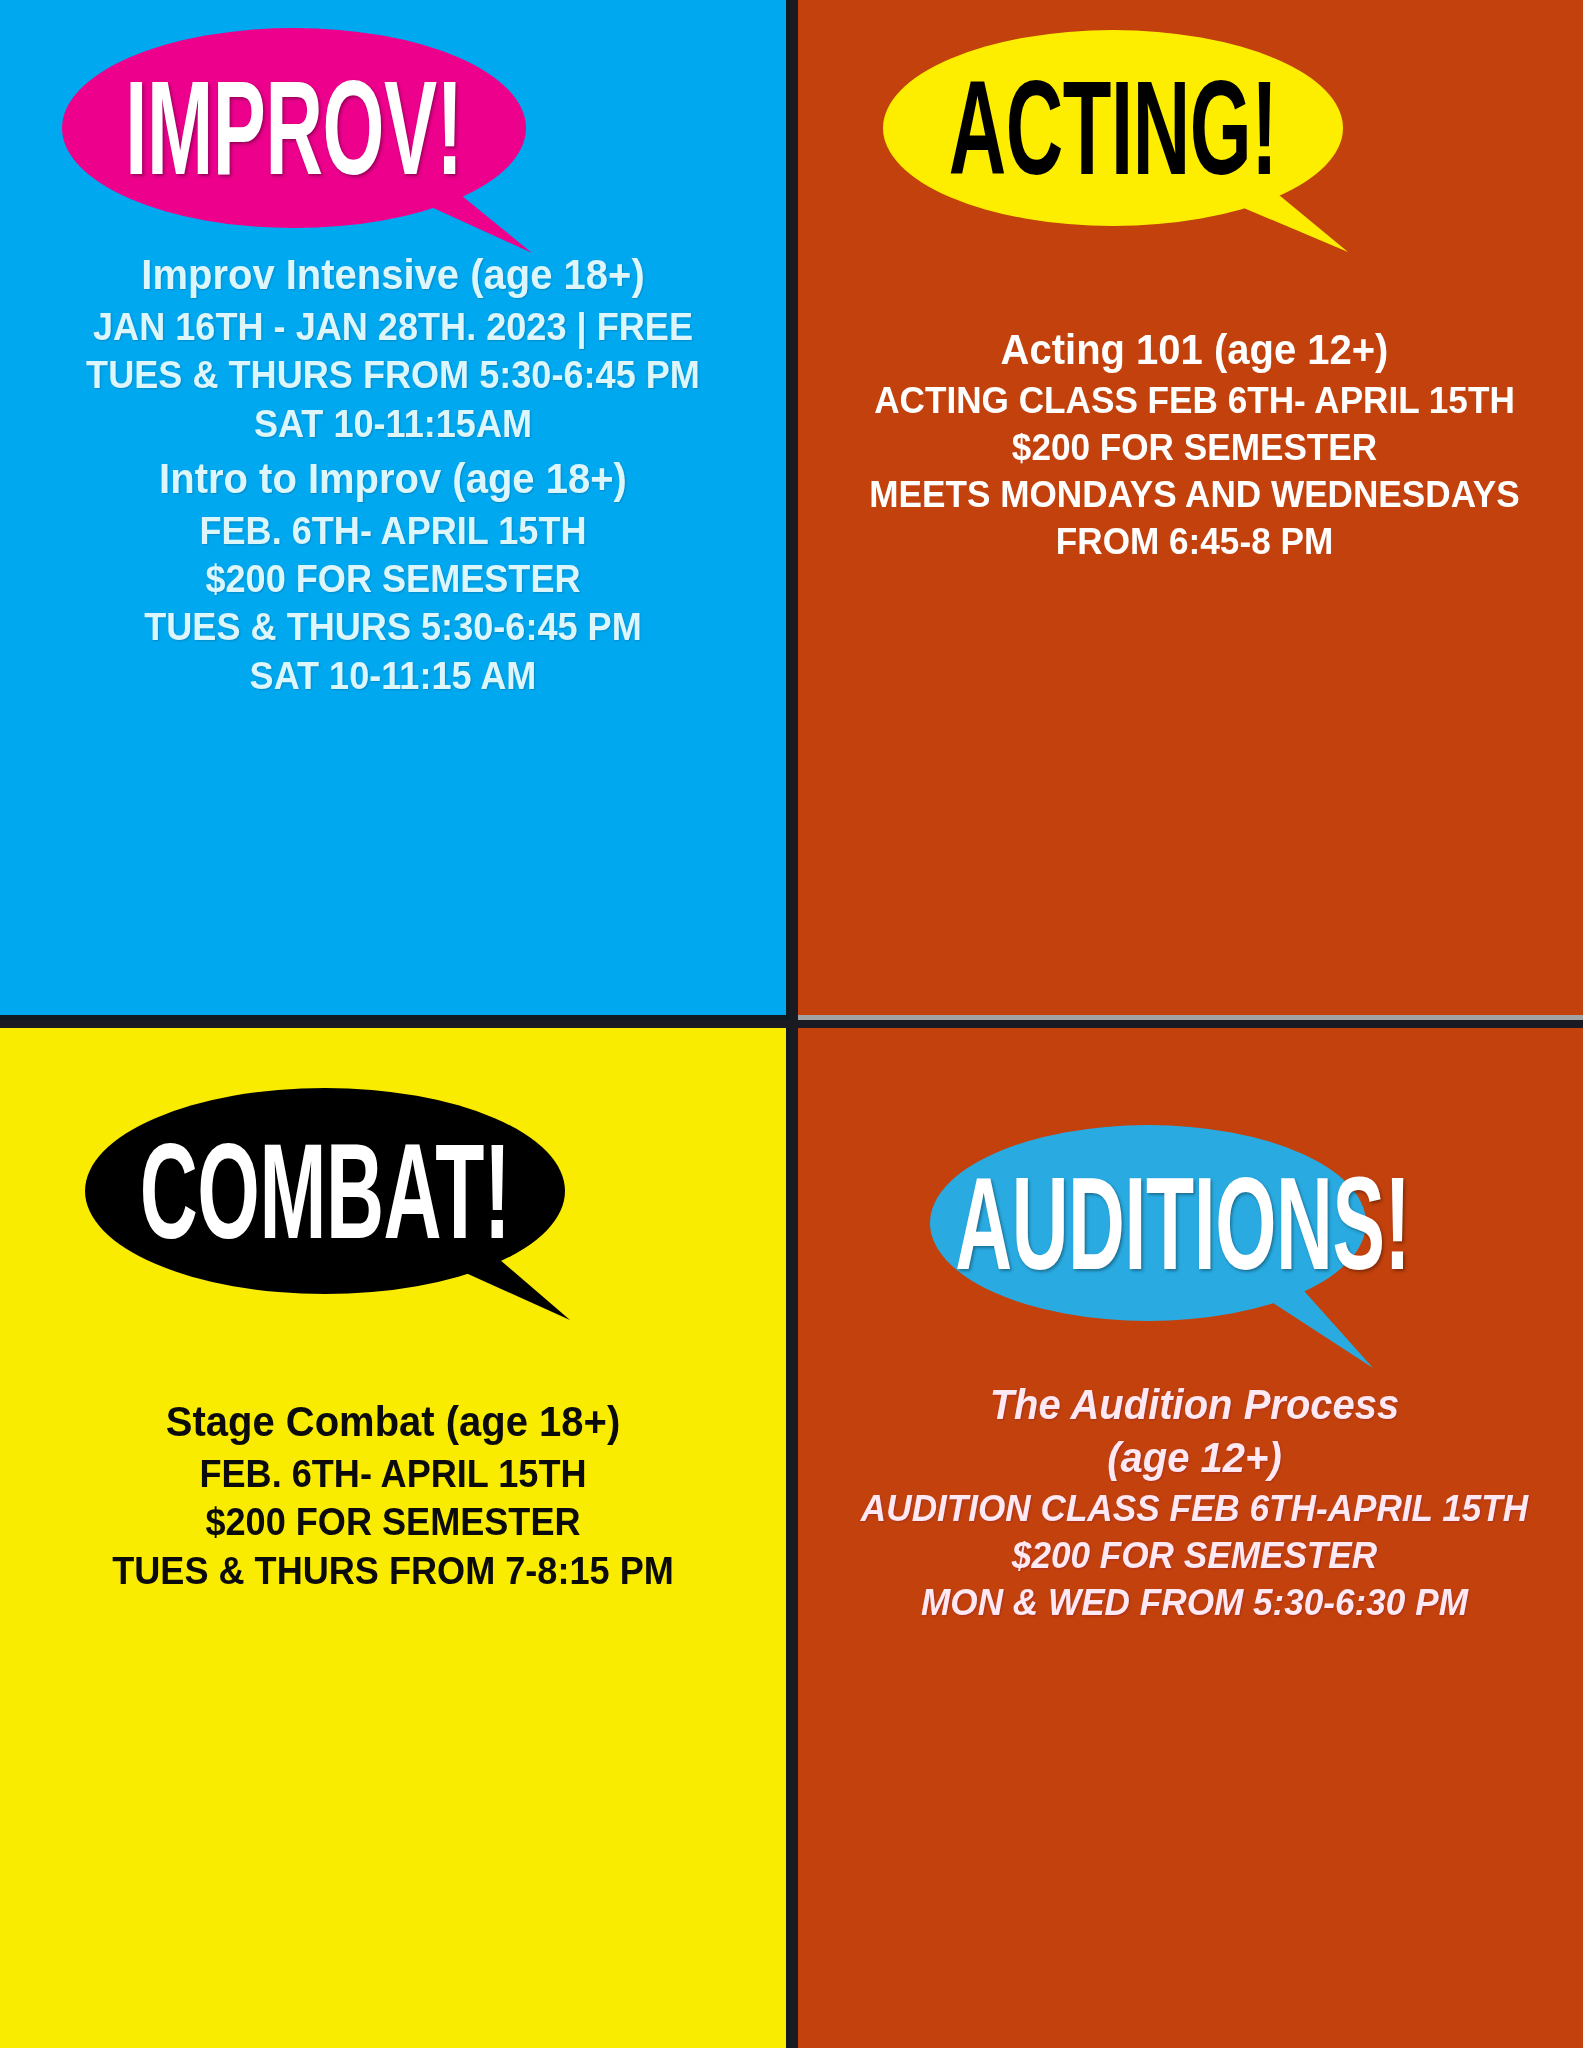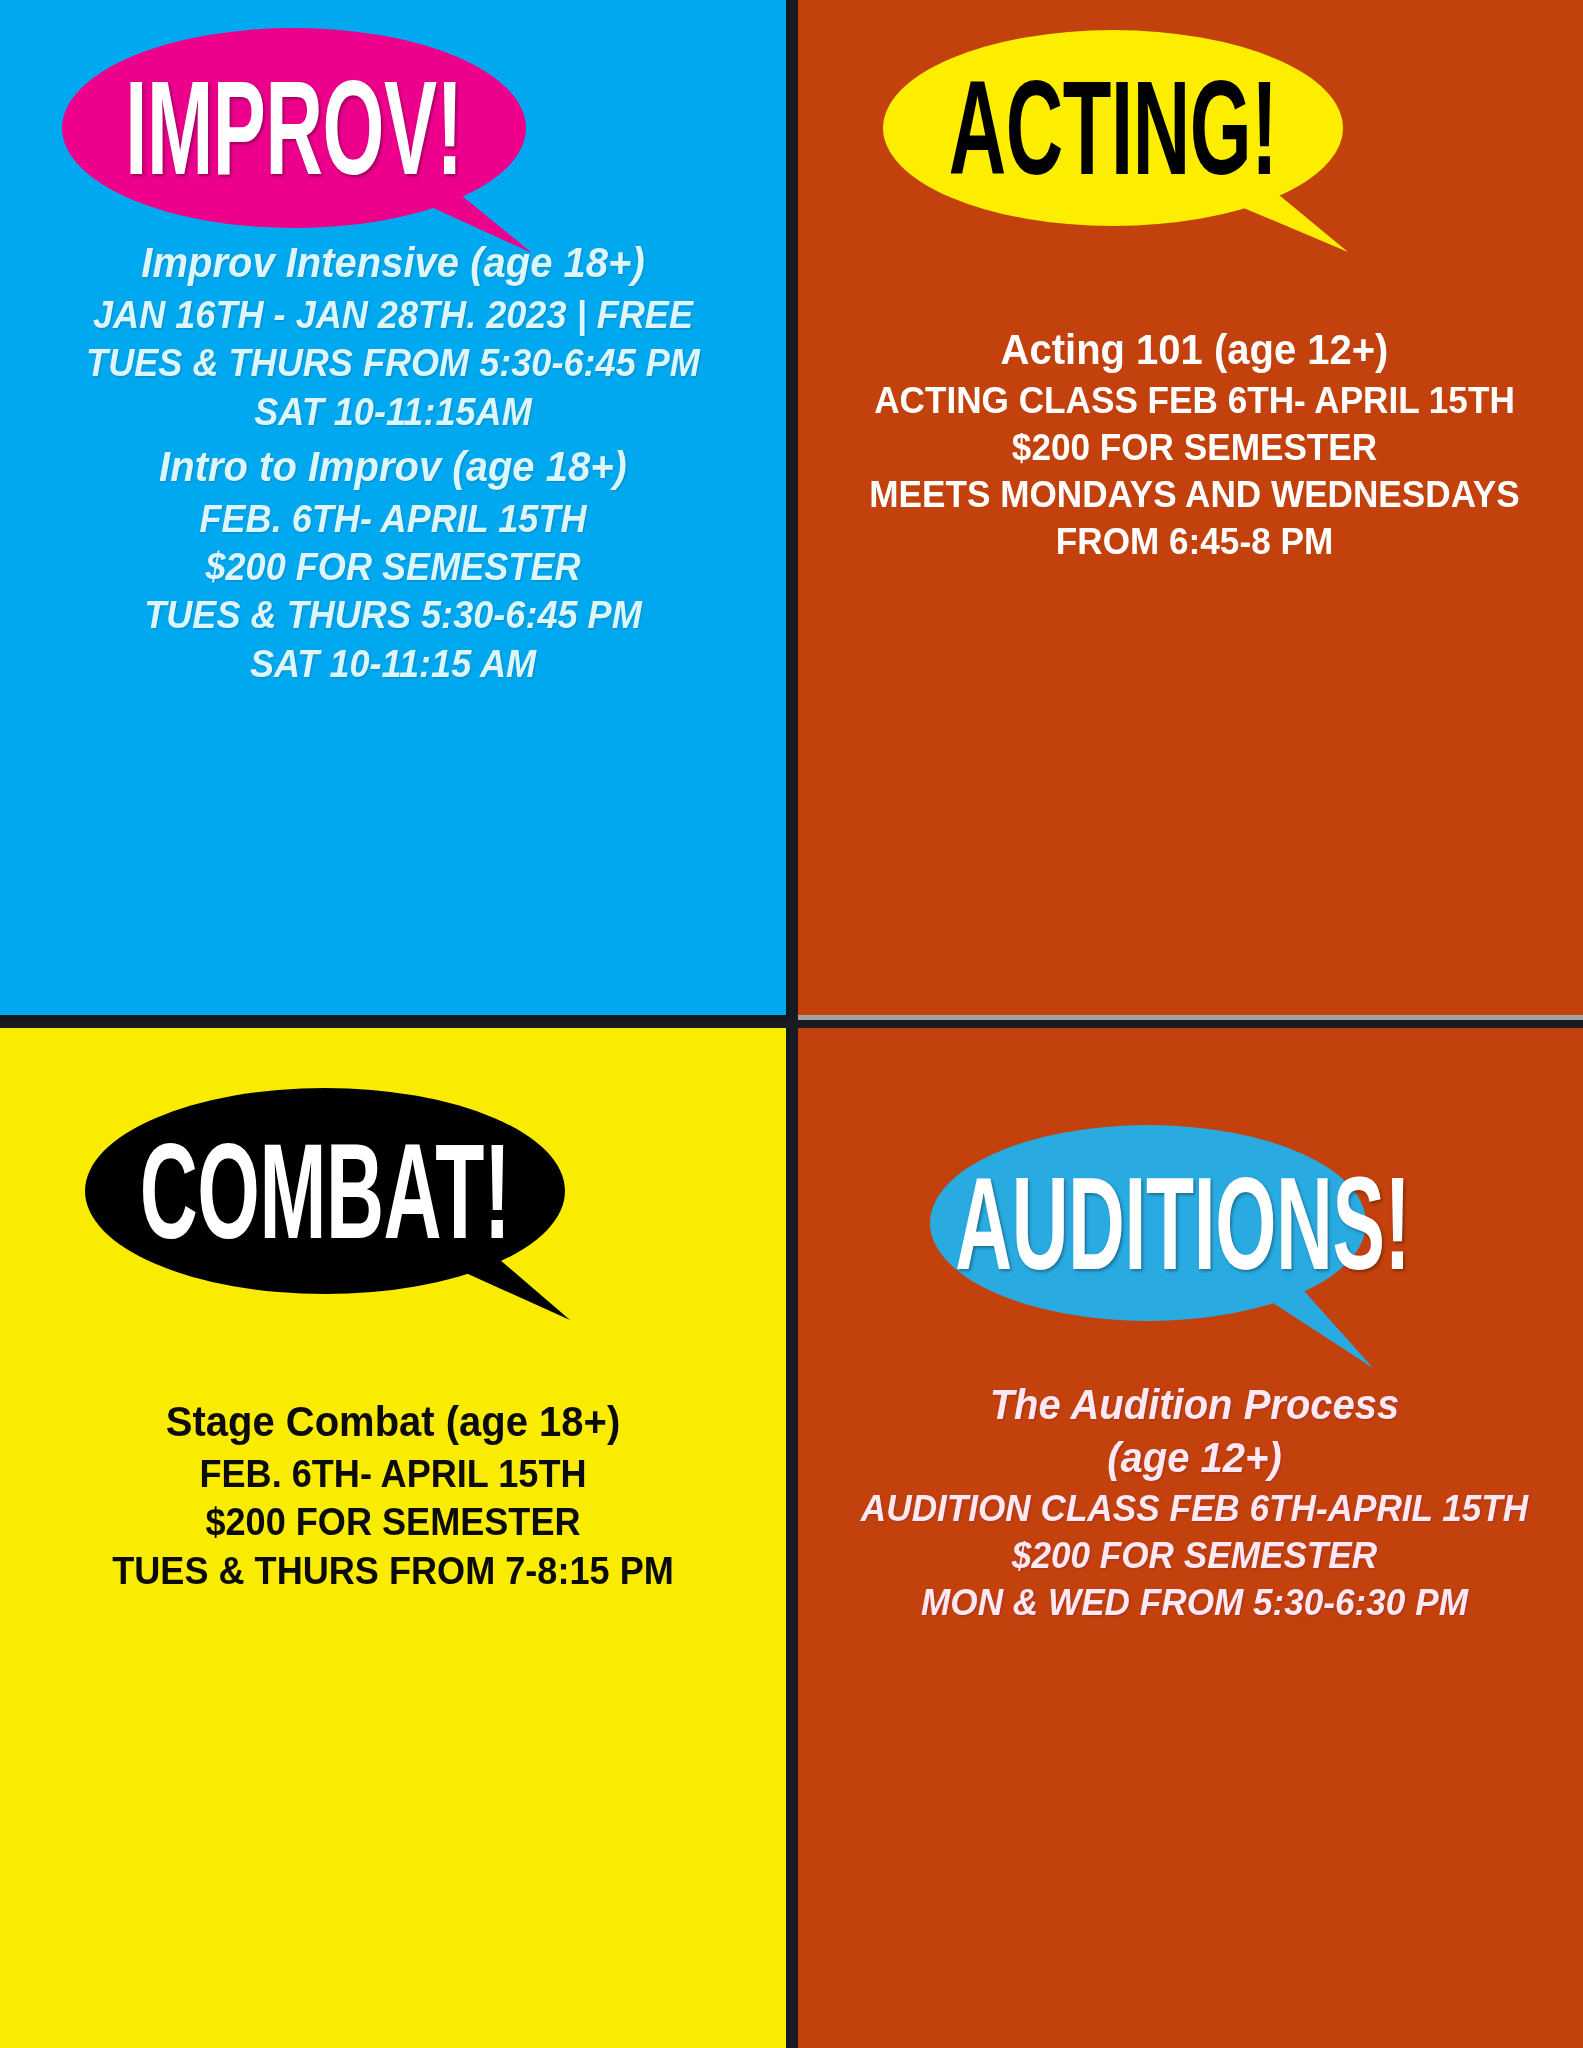--- a/index.html
+++ b/index.html
@@ -85,21 +85,21 @@
     transform: scaleX(0.95);
   }
 
   
   .improv  .c-title, .improv  .c-line  { color: #ddf6fb; text-shadow: 1px 1px 2px rgba(0,70,110,.30); }
   .acting  .c-title, .acting  .c-line  { color: #ffffff; }
   .combat  .c-title, .combat  .c-line  { color: #0b0b0b; }
   .auditions .c-title, .auditions .c-line { color: #fde9f4; text-shadow: 1px 1px 2px rgba(120,0,70,.28); }
 
   
-  .improv   .copy { top: 238px; font-style: italic; }
+  .improv   .copy { top: 250px; }
   .acting   .copy { top: 325px; }
   .combat   .copy { top: 356px; margin-top: 13px; }
   .auditions .copy { top: 352px; font-style: italic; }
 
   .acting  .c-line { font-size: 37px; }
   .auditions .c-line { font-size: 37px; }
 </style>
 </head>
 <body>
 

